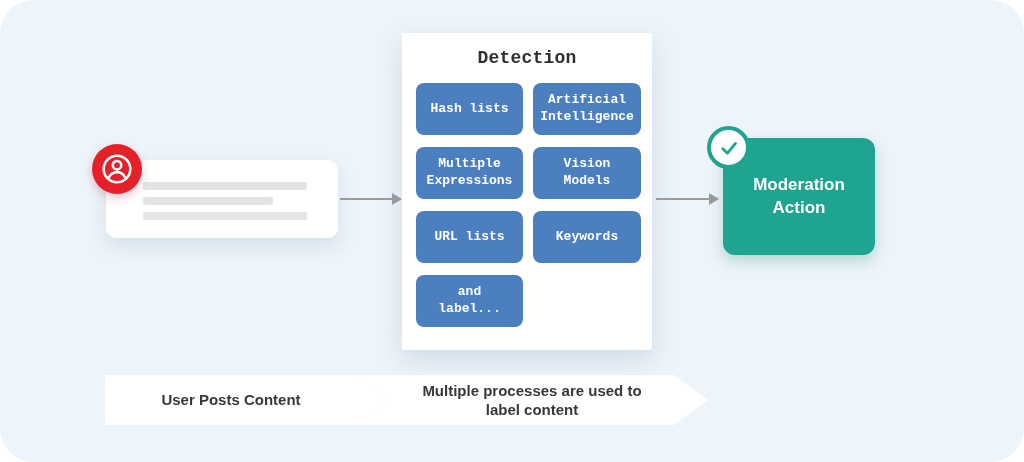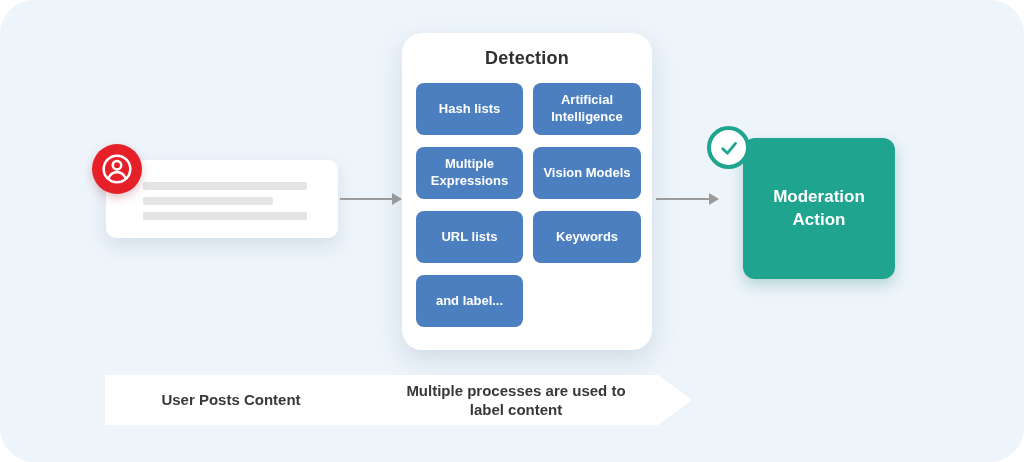--- a/index.html
+++ b/index.html
@@ -42,66 +42,67 @@
   .arrow-line.a2{left:656px;width:54px;}
   .arrow-head{position:absolute;width:0;height:0;top:193px;
     border-top:6px solid transparent;border-bottom:6px solid transparent;
     border-left:10px solid var(--arrow-gray);}
   .arrow-head.a1{left:392px;}
   .arrow-head.a2{left:709px;}
 
   
   .detection-card{
     position:absolute;left:402px;top:33px;width:250px;height:317px;
-    background:var(--card-white);border-radius:20px;
+    background:var(--card-white);border-radius:2px;
     box-shadow:0 10px 24px rgba(110,135,165,0.22);
+    font-family:Liberation Mono, monospace;
   }
   .detection-title{
     margin-top:15px;text-align:center;font-size:18px;font-weight:bold;color:#2f2f2f;
     letter-spacing:0.2px;
   }
   .method-grid{
     position:absolute;left:14px;top:50px;
     display:grid;grid-template-columns:107px 108px;grid-auto-rows:52px;
     column-gap:10px;row-gap:12px;
   }
   .method-chip{
     background:var(--method-blue);border-radius:8px;color:#ffffff;
     display:flex;align-items:center;justify-content:center;text-align:center;
     font-size:13px;font-weight:bold;line-height:1.28;padding:0 7px;
   }
 
   
   .moderation-box{
-    position:absolute;left:723px;top:138px;width:152px;height:141px;
+    position:absolute;left:723px;top:138px;width:152px;height:117px;
     background:var(--action-teal);border-radius:12px;color:#ffffff;
     display:flex;align-items:center;justify-content:center;text-align:center;
     font-size:17px;font-weight:bold;line-height:1.35;padding:0 14px;
-    box-shadow:0 6px 14px rgba(20,120,105,0.25);z-index:2;margin-left:20px;
+    box-shadow:0 6px 14px rgba(20,120,105,0.25);z-index:2;
   }
   .check-badge{
     position:absolute;left:707px;top:126px;width:43px;height:43px;border-radius:50%;
     background:#ffffff;border:4px solid var(--action-teal);
     display:flex;align-items:center;justify-content:center;z-index:4;
   }
   .check-badge svg{width:26px;height:26px;display:block;}
 
   
   .step-banner{
     position:absolute;top:375px;height:50px;background:#ffffff;
     display:flex;align-items:center;justify-content:center;text-align:center;
     font-size:15px;font-weight:bold;color:var(--text-dark);line-height:1.3;
     filter:drop-shadow(0 3px 5px rgba(130,155,180,0.20));
   }
   .step-banner.first{
     left:105px;width:286px;padding-right:34px;
     clip-path:polygon(0 0, calc(100% - 34px) 0, 100% 50%, calc(100% - 34px) 100%, 0 100%);
   }
   .step-banner.mid{
-    left:340px;width:352px;padding-left:34px;padding-right:34px;
+    left:356px;width:352px;padding-left:34px;padding-right:34px;
     clip-path:polygon(0 0, calc(100% - 34px) 0, 100% 50%, calc(100% - 34px) 100%, 0 100%, 34px 50%);
   }
   .step-banner.last{
     left:692px;width:260px;padding-left:34px;padding-right:34px;
     clip-path:polygon(0 0, calc(100% - 34px) 0, 100% 50%, calc(100% - 34px) 100%, 0 100%, 34px 50%);
   }
   .step-banner.mid span{display:block;max-width:230px;}
 </style>
 </head>
 <body>

